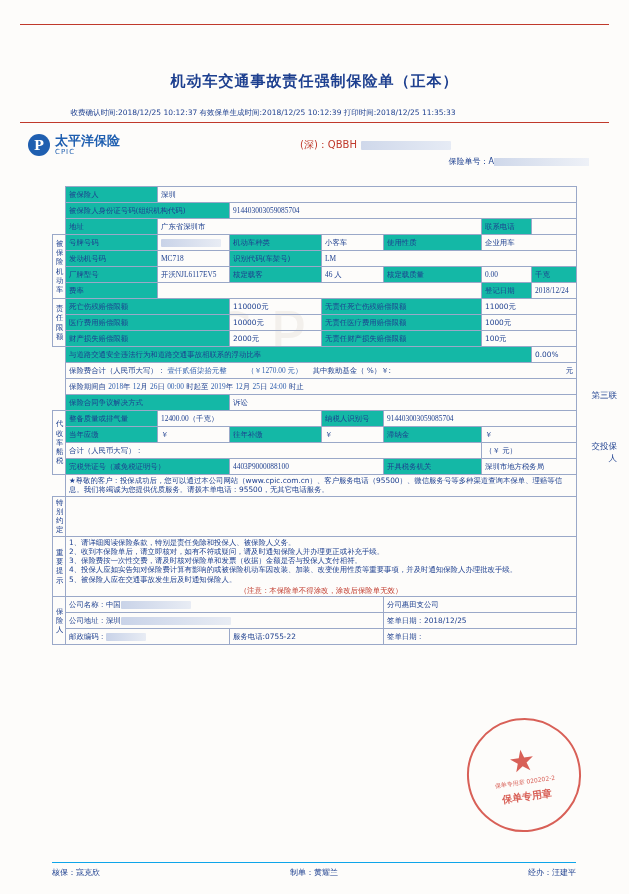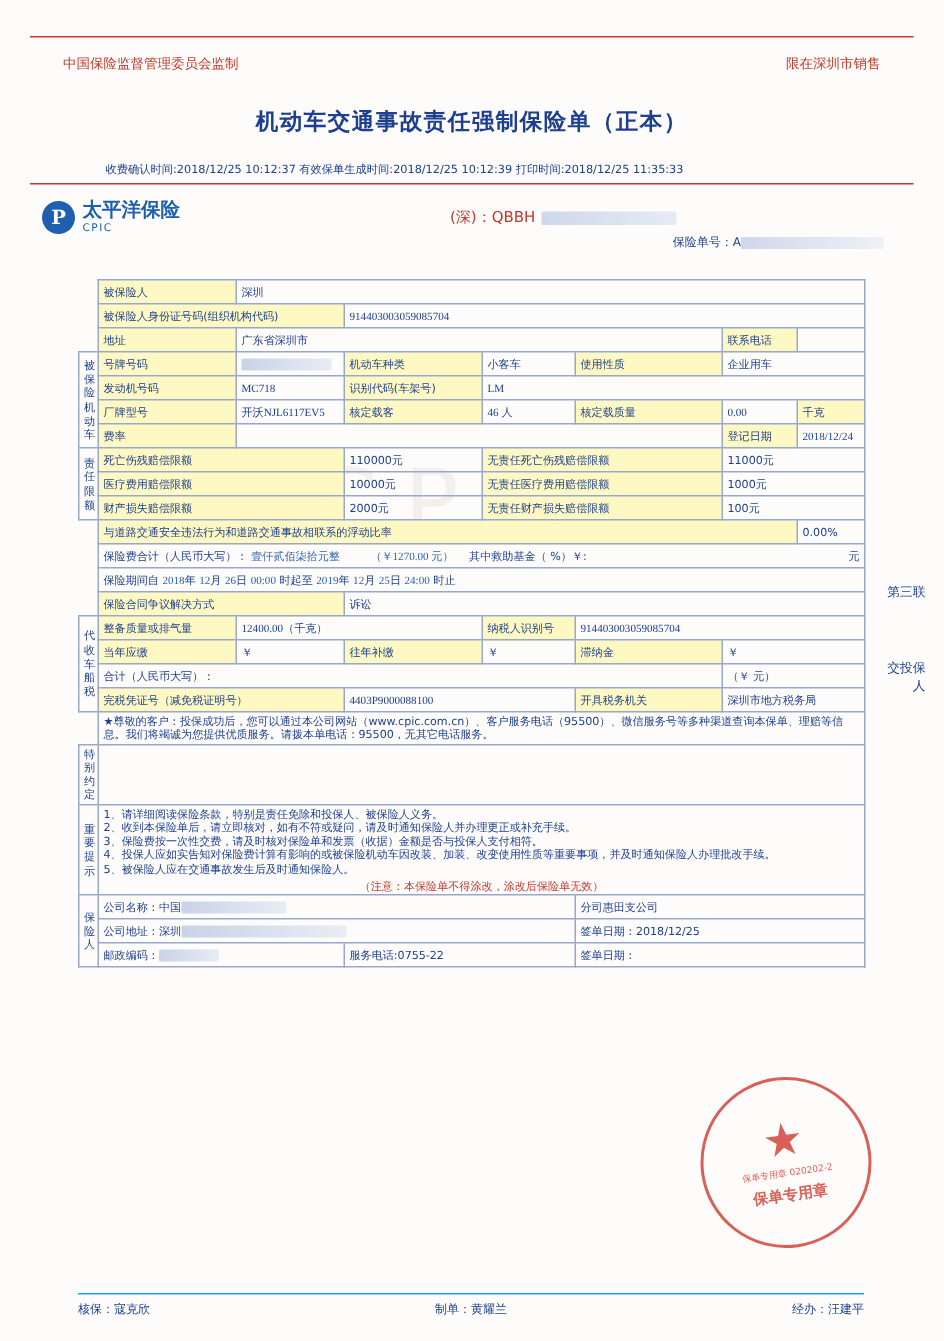--- a/index.html
+++ b/index.html
@@ -20,21 +20,21 @@
   .logo-mark{width:22px;height:22px;border-radius:50%;background:#1f5fb0;color:#fff;display:flex;align-items:center;justify-content:center;font-size:13px;font-weight:bold;font-family:"DejaVu Serif","Liberation Serif",serif;}
   .logo-cn{font-size:13px;font-weight:bold;color:#1f5fb0;line-height:1.05;}
   .logo-en{font-size:7px;color:#1f5fb0;letter-spacing:1px;}
   .qbbh{position:absolute;left:300px;top:6px;color:#c0392b;font-size:10px;}
   .qbbh .blur{display:inline-block;width:90px;height:9px;background:linear-gradient(90deg,#cfd8ea,#e6ebf5);vertical-align:middle;margin-left:4px;border-radius:1px;}
   .policyno{position:absolute;right:40px;top:24px;font-size:8px;}
   .policyno .blur{display:inline-block;width:95px;height:8px;background:linear-gradient(90deg,#cfd8ea,#eef1f7);vertical-align:middle;}
 
   table.main{position:absolute;left:52px;top:186px;width:524px;border-collapse:collapse;table-layout:fixed;}
   table.main td{border:1px solid #9aa8c8;padding:1px 3px;font-size:7.4px;color:#1d3f8f;height:13px;vertical-align:middle;line-height:1.25;}
-  td.lab{background:#fef9c3;}
+  td.lab{background:#14b8a6;}
   .vside{width:13px;text-align:right;font-size:7.4px;line-height:1.05;padding:1px 0;}
   .val{color:#2b4a9c;}
   .hand{font-family:Liberation Serif, serif;color:#2f5fae;}
   .blurv{display:inline-block;height:8px;background:linear-gradient(90deg,#c9d3e8,#e8ecf4);vertical-align:middle;border-radius:1px;}
   .noborder{border:none !important;}
   .rightcol{position:absolute;right:12px;top:390px;width:26px;text-align:right;font-size:8.5px;color:#1d3f8f;line-height:1.35;}
   .notice{font-size:6.2px;color:#c0392b;line-height:1.5;padding:3px 4px;}
   .special{height:120px;}
   .imp{font-size:6.8px;line-height:1.55;padding:3px 4px;}
   .stamp{position:absolute;right:48px;bottom:62px;width:110px;height:110px;border:2px solid #d2453b;border-radius:50%;opacity:.85;display:flex;flex-direction:column;align-items:center;justify-content:center;color:#d2453b;transform:rotate(-8deg);}
@@ -44,24 +44,20 @@
   .footer{position:absolute;left:52px;bottom:16px;width:524px;display:flex;justify-content:space-between;font-size:8px;color:#1d3f8f;border-top:1px solid #0ea5e9;padding-top:4px;box-sizing:border-box;}
   .wm{position:absolute;left:0;top:300px;width:629px;text-align:center;font-size:60px;color:rgba(200,190,170,.18);letter-spacing:18px;pointer-events:none;}
 </style>
 </head>
 <body>
 
 <div class="page">
 
   <div class="redline" style="top:24px"></div>
 
-  <div class="hdr">
-    <span>中国保险监督管理委员会监制</span>
-    <span>限在深圳市销售</span>
-  </div>
 
   <div class="title">机动车交通事故责任强制保险单（正本）</div>
   <div class="times">收费确认时间:2018/12/25 10:12:37   有效保单生成时间:2018/12/25 10:12:39   打印时间:2018/12/25 11:35:33</div>
 
   <div class="redline" style="top:122px"></div>
 
   <div class="brandrow">
     <div class="logo">
       <div class="logo-mark">P</div>
       <div>

